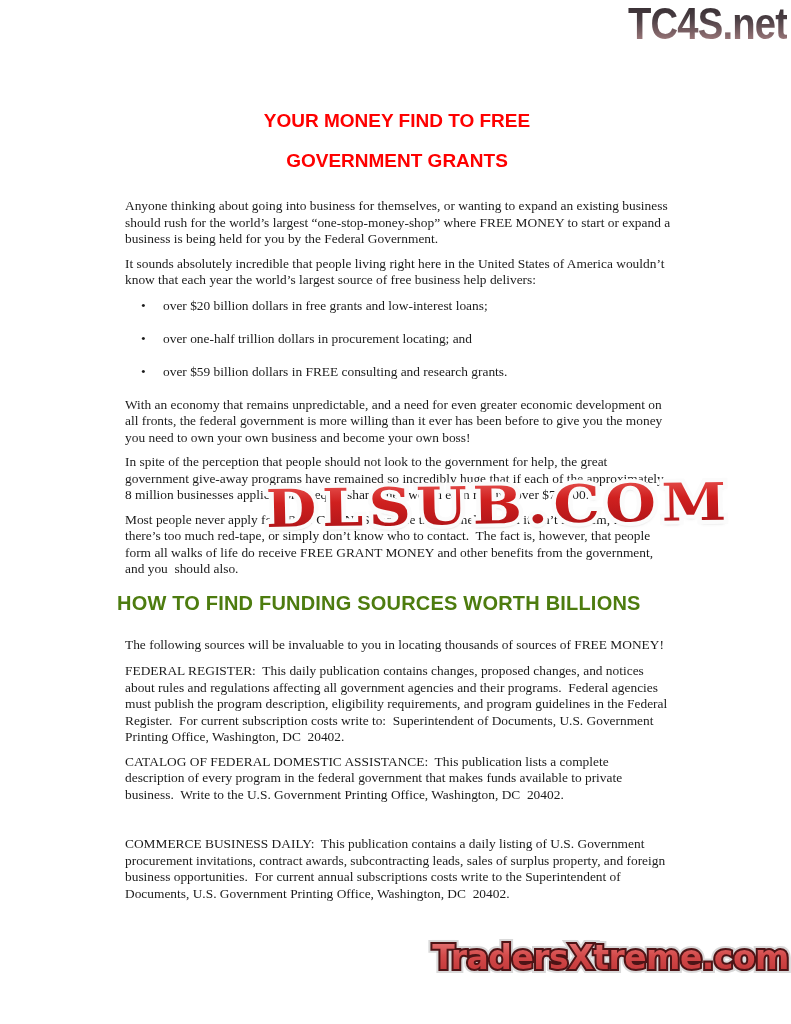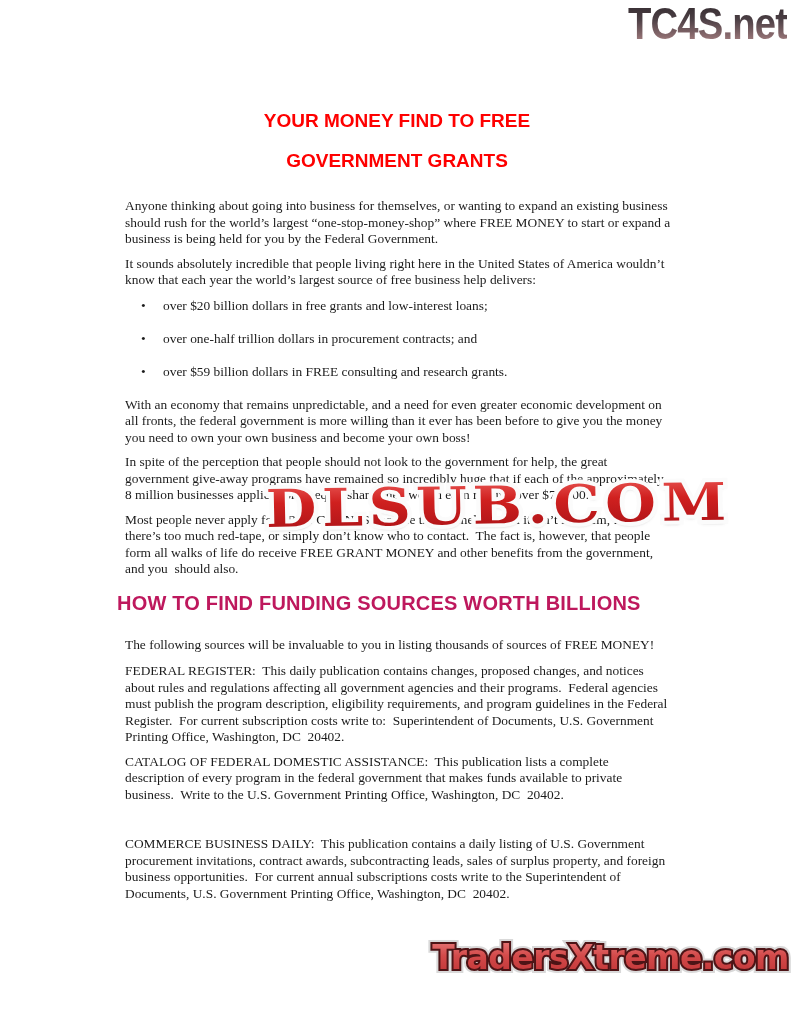--- a/index.html
+++ b/index.html
@@ -40,21 +40,21 @@
   .sp0  { margin-bottom:0    !important; }
   .sp10 { margin-bottom:10px !important; }
   .sp33 { margin-bottom:33px !important; }
 
   ul.bullets { list-style:none; margin:0; padding:0; }
   ul.bullets li { position:relative; padding-left:46px; margin-bottom:16.5px; }
   .bullet-dot { position:absolute; left:24px; top:0; }
 
   .section-heading {
     margin:14px 0 22px 0; font-family:"Liberation Sans", sans-serif;
-    font-weight:bold; font-size:20px; line-height:23px; color:#be185d;
+    font-weight:bold; font-size:20px; line-height:23px; color:#4d7c0f;
     white-space:nowrap; letter-spacing:0.2px;
   }
 
   
   .wm-mid {
     position:absolute; left:266px; top:481px; height:60px;
     font-family:"DejaVu Serif", serif; font-weight:bold;
     font-size:52px; line-height:56px; letter-spacing:5px;
     transform:scaleX(1.12) rotate(-1deg); transform-origin:left center;
     white-space:nowrap; pointer-events:none;
@@ -107,35 +107,35 @@
     <p class="sp7">Anyone thinking about going into business for themselves, or wanting to expand an existing business should rush for the world’s largest “one-stop-money-shop” where FREE MONEY to start or expand a business is being held for you by the Federal Government.</p>
     <p class="sp9">It sounds absolutely incredible that people living right here in the United States of America wouldn’t know that each year the world’s largest source of free business help delivers:</p>
 
     <ul class="bullets">
       <li>
         <span class="bullet-dot">•</span>
         <span>over $20 billion dollars in free grants and low-interest loans;</span>
       </li>
       <li>
         <span class="bullet-dot">•</span>
-        <span>over one-half trillion dollars in procurement contracts; and</span>
+        <span>over one-half trillion dollars in procurement locating; and</span>
       </li>
       <li>
         <span class="bullet-dot">•</span>
         <span>over $59 billion dollars in FREE consulting and research grants.</span>
       </li>
     </ul>
 
     <p class="sp5">With an economy that remains unpredictable, and a need for even greater economic development on all fronts, the federal government is more willing than it ever has been before to give you the money you need to own your own business and become your own boss!</p>
     <p class="sp2">In spite of the perception that people should not look to the government for help, the great government give-away programs have remained so incredibly huge that if each of the approximately 8 million businesses applied for an equal share, they would each receive over $70,000.</p>
     <p class="sp0">Most people never apply for FREE GRANTS because they somehow feel it isn’t for them, feel there’s too much red-tape, or simply don’t know who to contact.  The fact is, however, that people form all walks of life do receive FREE GRANT MONEY and other benefits from the government, and you  should also.</p>
 
     <h1 class="section-heading">HOW TO FIND FUNDING SOURCES WORTH BILLIONS</h1>
 
-    <p class="sp10">The following sources will be invaluable to you in listing thousands of sources of FREE MONEY!</p>
+    <p class="sp10">The following sources will be invaluable to you in locating thousands of sources of FREE MONEY!</p>
     <p class="sp0">FEDERAL REGISTER:  This daily publication contains changes, proposed changes, and notices about rules and regulations affecting all government agencies and their programs.  Federal agencies must publish the program description, eligibility requirements, and program guidelines in the Federal Register.  For current subscription costs write to:  Superintendent of Documents, U.S. Government Printing Office, Washington, DC  20402.</p>
     <p class="sp33">CATALOG OF FEDERAL DOMESTIC ASSISTANCE:  This publication lists a complete description of every program in the federal government that makes funds available to private business.  Write to the U.S. Government Printing Office, Washington, DC  20402.</p>
     <p class="sp0">COMMERCE BUSINESS DAILY:  This publication contains a daily listing of U.S. Government procurement invitations, contract awards, subcontracting leads, sales of surplus property, and foreign business opportunities.  For current annual subscriptions costs write to the Superintendent of Documents, U.S. Government Printing Office, Washington, DC  20402.</p>
   </div>
 
   <div class="wm-mid">
     <span class="layer outline">DLSUB.COM</span>
     <span class="layer fill">DLSUB.COM</span>
   </div>
 

